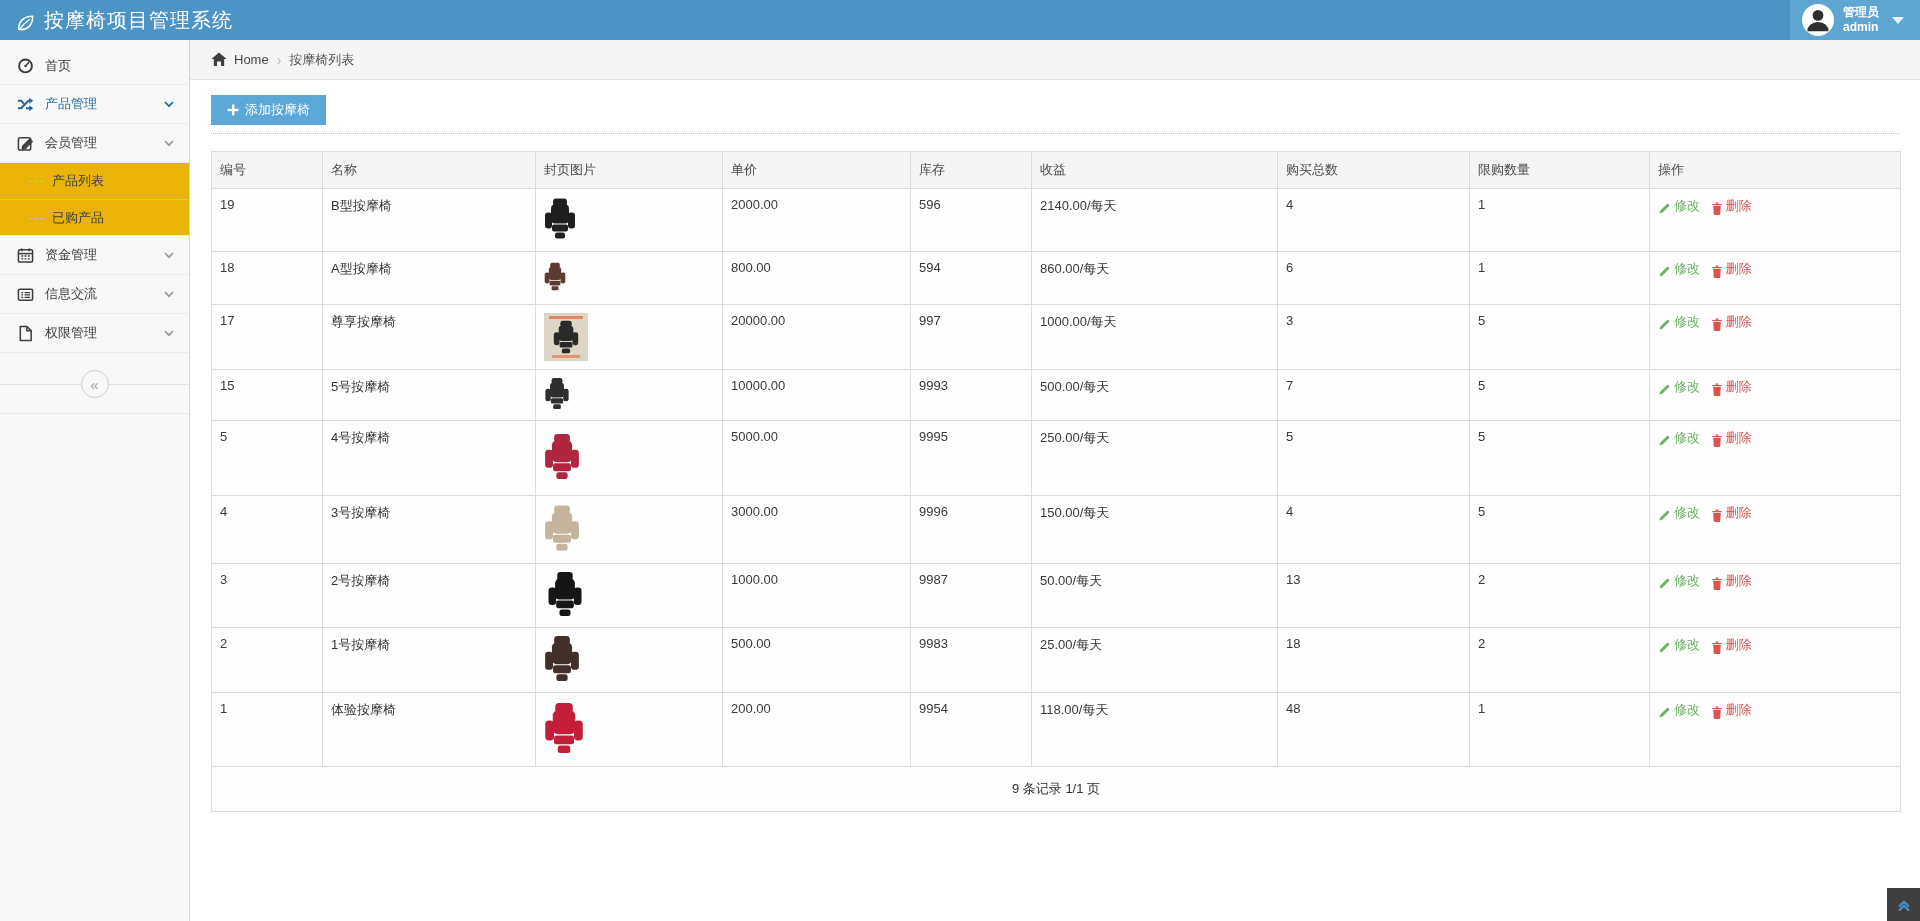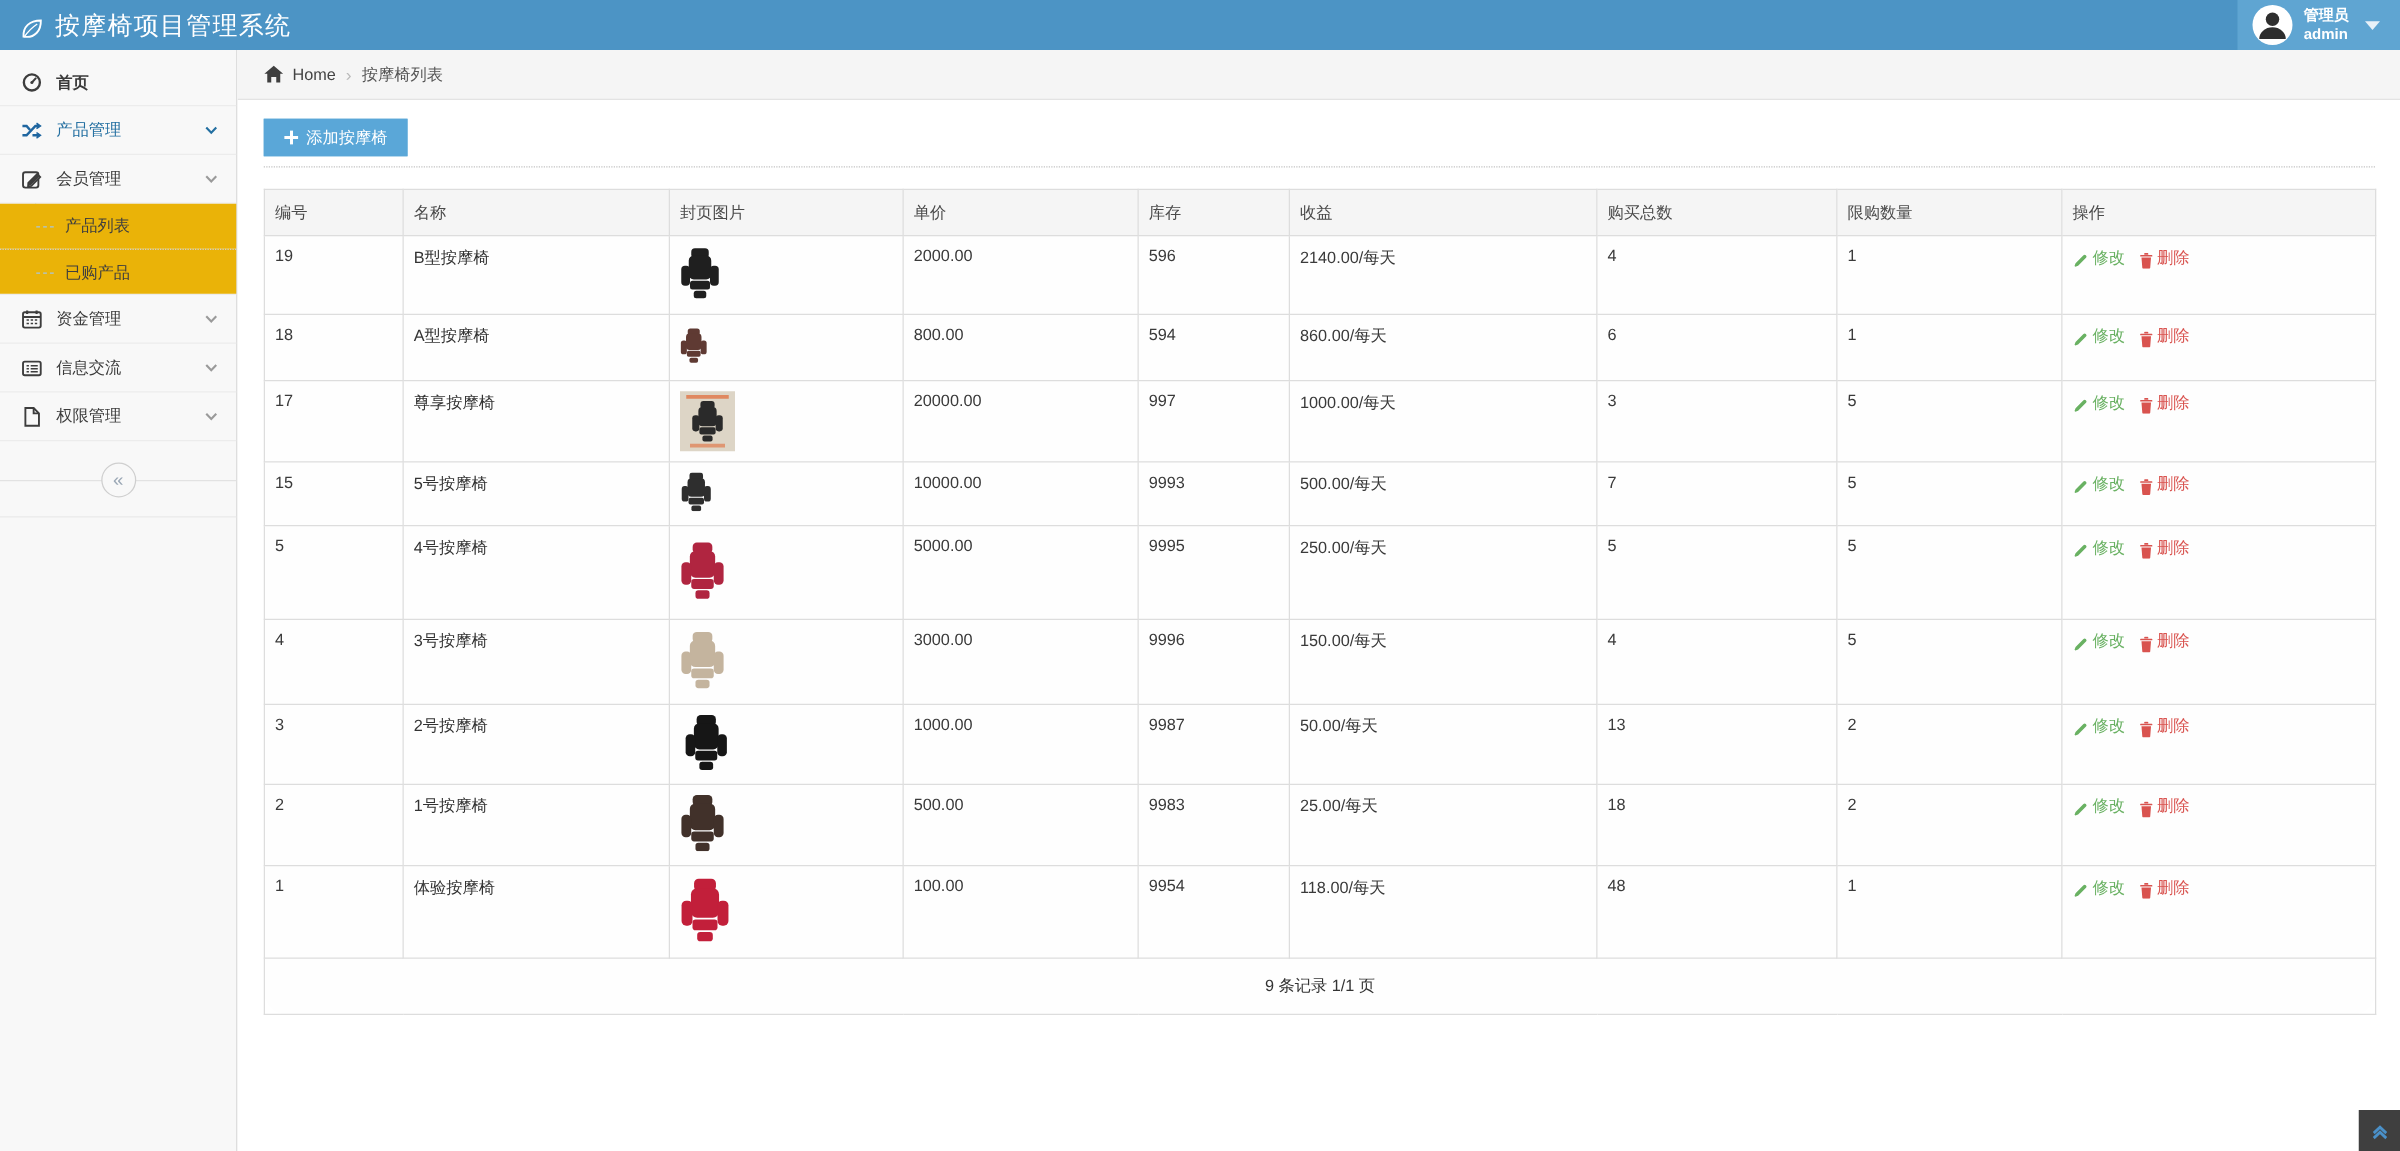--- a/index.html
+++ b/index.html
@@ -15,21 +15,21 @@
   .brand { display:flex; align-items:flex-end; gap:8px; padding-left:15px; color:#fff; }
   .brand-title { font-size:20px; letter-spacing:1px; }
   .user-panel { margin-left:auto; height:40px; background:#5fa5d2; display:flex; align-items:center; gap:9px; padding:0 16px 0 12px; cursor:pointer; }
   .avatar { width:32px; height:32px; border-radius:50%; background:#fff; display:flex; align-items:center; justify-content:center; overflow:hidden; }
   .user-text { color:#fff; font-size:12px; font-weight:bold; line-height:1.25; }
   .caret-down { width:0; height:0; border-left:6px solid transparent; border-right:6px solid transparent; border-top:7px solid #e8f1f8; margin-left:4px; }
 
   
   .sidebar { position:absolute; top:40px; left:0; bottom:0; width:190px; background:#f8f8f8; border-right:1px solid #d5d5d5; padding-top:6px; }
   .menu-item { height:39px; display:flex; align-items:center; gap:11px; padding:0 14px 0 17px; color:#3b3b3b; border-bottom:1px solid #ececec; cursor:pointer; }
-  .menu-item:first-child { border-top:1px solid transparent;font-weight:bold; }
+  .menu-item:first-child { border-top:1px solid transparent; }
   .menu-item .mi-label { flex:0 0 auto; }
   .menu-item .chev { margin-left:auto; color:#9a9a9a; }
   .menu-item.active { color:#236fa1; }
   .menu-item.active .chev { color:#236fa1; }
   .mi-icon { width:17px; height:17px; color:#3d3d3d; flex:0 0 auto; }
   .menu-item.active .mi-icon { color:#1f66a0; }
 
   .submenu { position:relative; border-bottom:1px solid #ececec; }
   .submenu .treeline { position:absolute; left:28px; top:0; bottom:10px; border-left:1px dashed #a8c6de; }
   .sub-item { height:36px; display:flex; align-items:center; padding-left:52px; position:relative; color:#3f3f3f; cursor:pointer; background:#eab308; }
@@ -547,21 +547,21 @@
         <svg class="chair" viewBox="0 0 32 40" fill="currentColor" width="40" height="54">
           <rect x="9" y="0" width="14" height="8" rx="3"></rect>
           <rect x="7" y="6" width="18" height="19" rx="4"></rect>
           <rect x="1" y="14" width="7" height="16" rx="3"></rect>
           <rect x="24" y="14" width="7" height="16" rx="3"></rect>
           <rect x="8" y="26" width="16" height="7" rx="2"></rect>
           <rect x="11" y="34" width="10" height="6" rx="2"></rect>
         </svg>
       </span>
     </td>
-    <td class="num">100.00</td>
+    <td class="num">200.00</td>
     <td class="num">9954</td>
     <td class="num">118.00/每天</td>
     <td class="num">48</td>
     <td class="num">1</td>
     <td>
       <a class="lnk edit" href="#">
         <svg width="13" height="13" viewBox="0 0 16 16" fill="currentColor">
           <path d="M2 13.2 L3 10.5 L10.8 2.7 a1.6 1.6 0 0 1 2.3 0 l0.2 0.2 a1.6 1.6 0 0 1 0 2.3 L5.5 13 L2.8 14 Z"></path>
         </svg>
         <span>修改</span>

